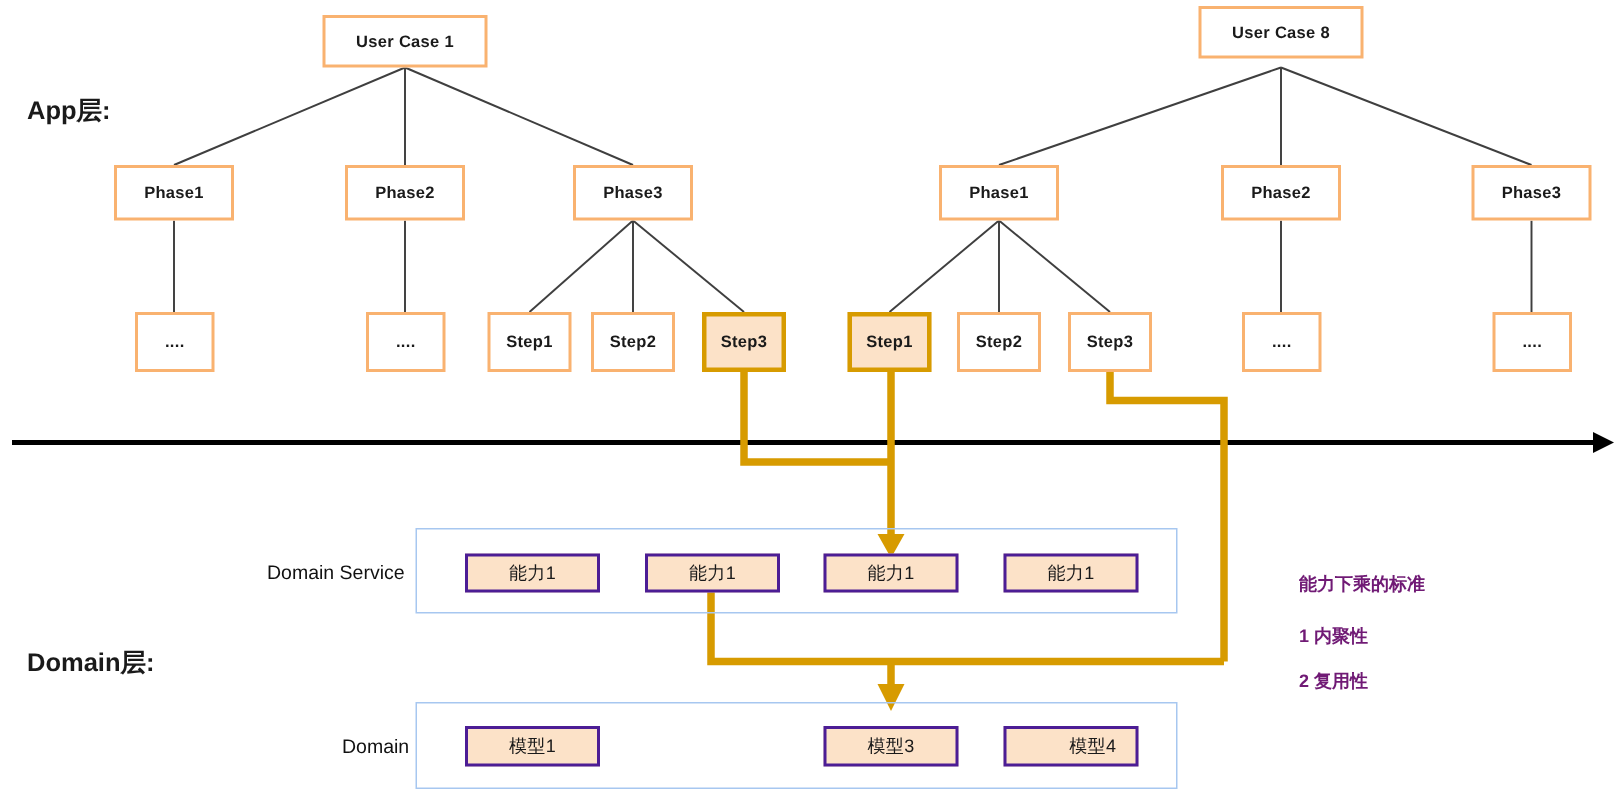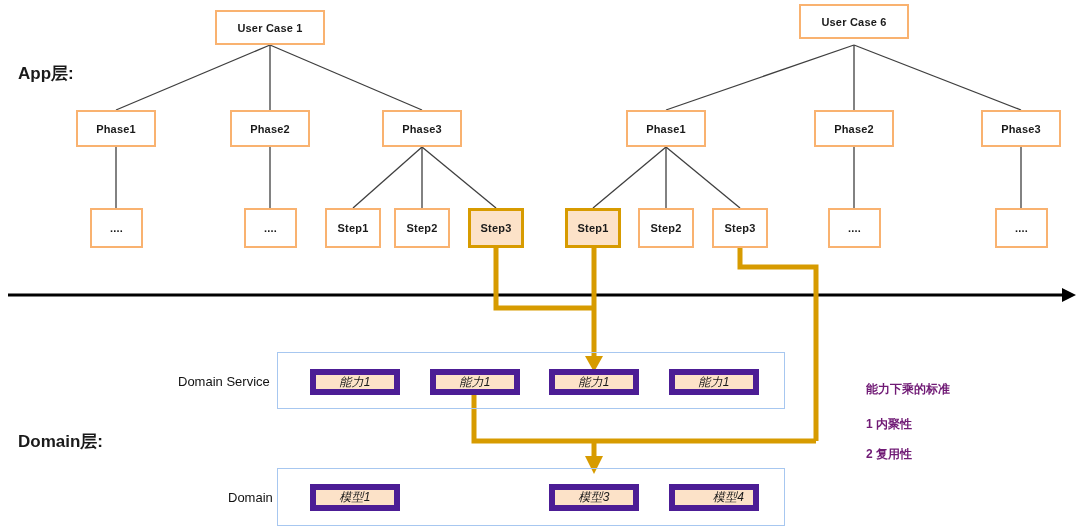--- a/index.html
+++ b/index.html
@@ -3,21 +3,21 @@
 <meta charset="utf-8">
 <style>
   html,body{margin:0;padding:0;background:#ffffff;}
   body{width:1080px;height:528px;font-family:"Liberation Sans","DejaVu Sans",sans-serif;}
   #stage{position:relative;width:1080px;height:528px;overflow:hidden;background:#fff;}
   #wires{position:absolute;left:0;top:0;width:1080px;height:528px;}
   .node{position:absolute;box-sizing:border-box;display:flex;align-items:center;justify-content:center;
         background:#ffffff;border:2px solid #f9b270;color:#1a1a1a;font-weight:bold;font-size:11px;
         letter-spacing:.2px;text-align:center;}
   .node.hl{background:#fce2c8;border:3px solid #d79b00;}
-  .node.cap{background:#fce2c8;border:6px solid #4c1d95;font-weight:normal;font-size:12px;font-style:italic;}
+  .node.cap{background:#fce2c8;border:2px solid #4c1d95;font-weight:normal;font-size:12px;}
   .grp{position:absolute;box-sizing:border-box;border:1.5px solid #a7c7f0;background:transparent;}
   .lbl{position:absolute;color:#1a1a1a;font-weight:bold;white-space:nowrap;}
   .layer-lbl{font-size:17px;}
   .row-lbl{font-size:13px;font-weight:normal;color:#111;}
   .note{position:absolute;font-size:12px;font-weight:bold;color:#701a75;white-space:nowrap;}
 </style>
 </head>
 <body>
 
 <div id="stage">
@@ -86,21 +86,21 @@
   <div class="node" style="left:230px;top:110px;width:80px;height:37px;">Phase2</div>
   <div class="node" style="left:382px;top:110px;width:80px;height:37px;">Phase3</div>
 
   <div class="node" style="left:90px;top:208px;width:53px;height:40px;">....</div>
   <div class="node" style="left:244px;top:208px;width:53px;height:40px;">....</div>
 
   <div class="node" style="left:325px;top:208px;width:56px;height:40px;">Step1</div>
   <div class="node" style="left:394px;top:208px;width:56px;height:40px;">Step2</div>
   <div class="node hl" style="left:468px;top:208px;width:56px;height:40px;">Step3</div>
 
-  <div class="node" style="left:799px;top:4px;width:110px;height:35px;">User Case 6</div>
+  <div class="node" style="left:799px;top:4px;width:110px;height:35px;">User Case 8</div>
 
   <div class="node" style="left:626px;top:110px;width:80px;height:37px;">Phase1</div>
   <div class="node" style="left:814px;top:110px;width:80px;height:37px;">Phase2</div>
   <div class="node" style="left:981px;top:110px;width:80px;height:37px;">Phase3</div>
 
   <div class="node hl" style="left:565px;top:208px;width:56px;height:40px;">Step1</div>
   <div class="node" style="left:638px;top:208px;width:56px;height:40px;">Step2</div>
   <div class="node" style="left:712px;top:208px;width:56px;height:40px;">Step3</div>
 
   <div class="node" style="left:828px;top:208px;width:53px;height:40px;">....</div>

